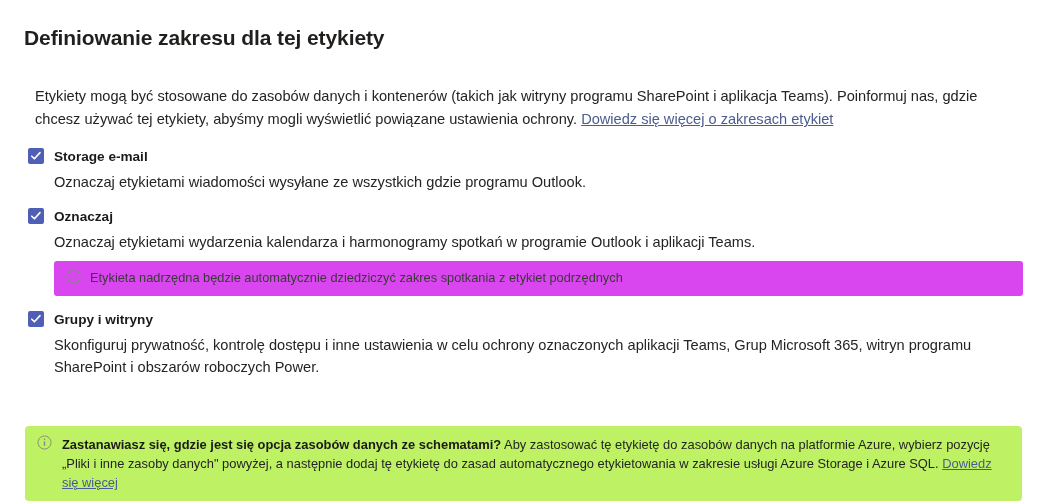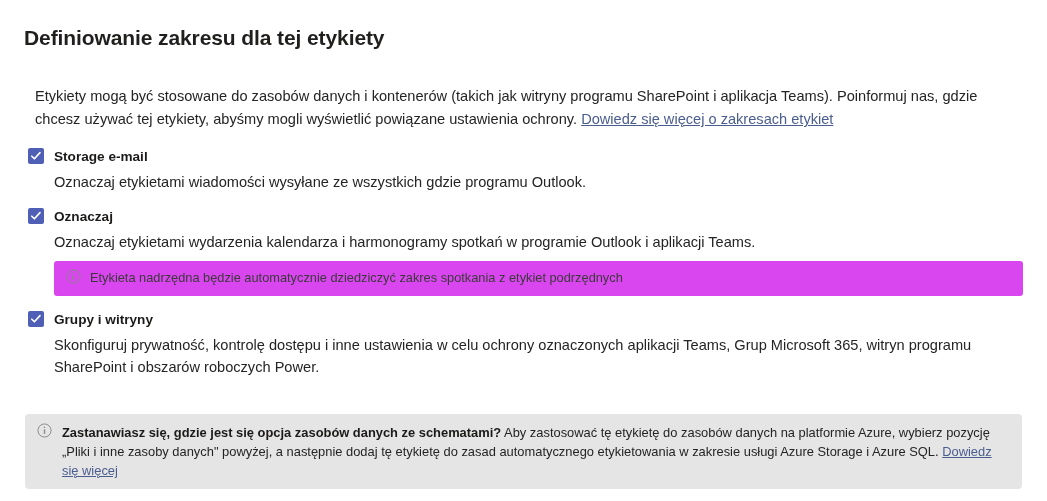--- a/index.html
+++ b/index.html
@@ -111,24 +111,24 @@
   }
 
   .info-icon {
     flex: 0 0 auto;
     margin-top: 1px;
   }
 
   .bottom-bar {
     position: absolute;
     left: 25px;
-    top: 414px;
+    top: 426px;
     width: 997px;
     box-sizing: border-box;
-    background: #e5e5e5;
+    background: #bef264;
     border-radius: 4px;
     padding: 8px 12px 9px 12px;
     display: flex;
     align-items: flex-start;
   }
   .bottom-bar .bar-text {
     font-size: 12.9px;
     line-height: 19px;
     color: #242424;
     padding-left: 10px;

